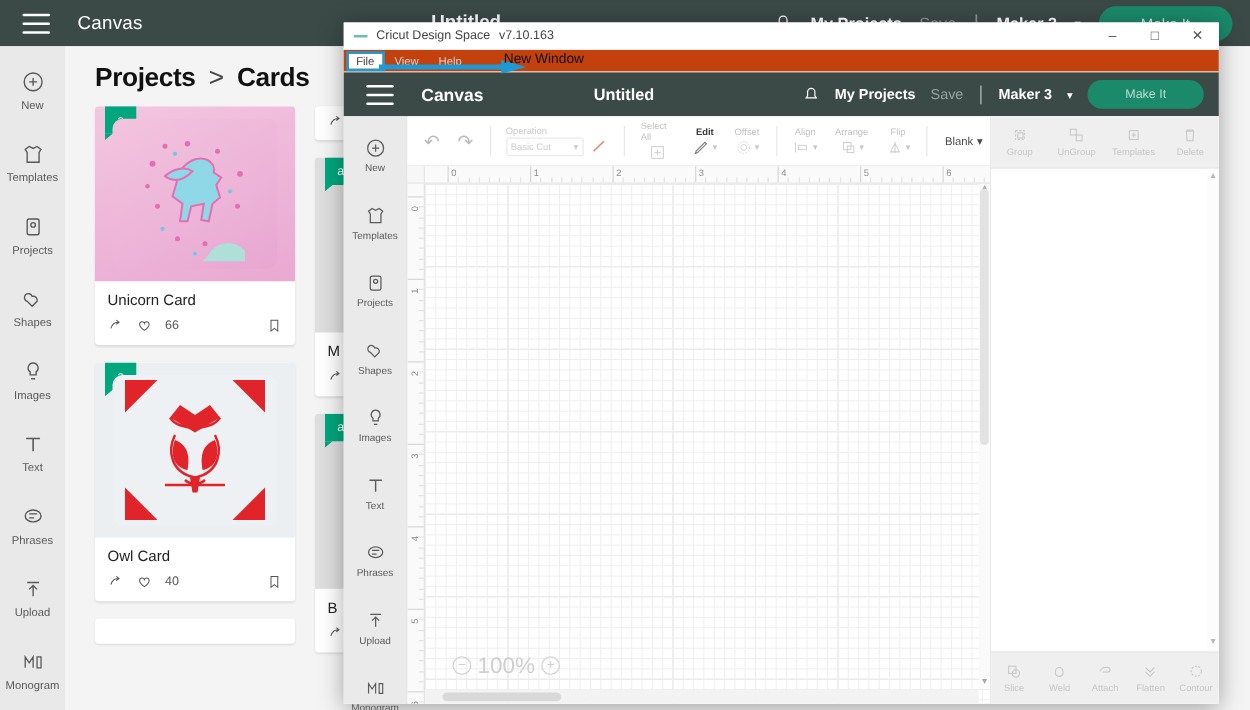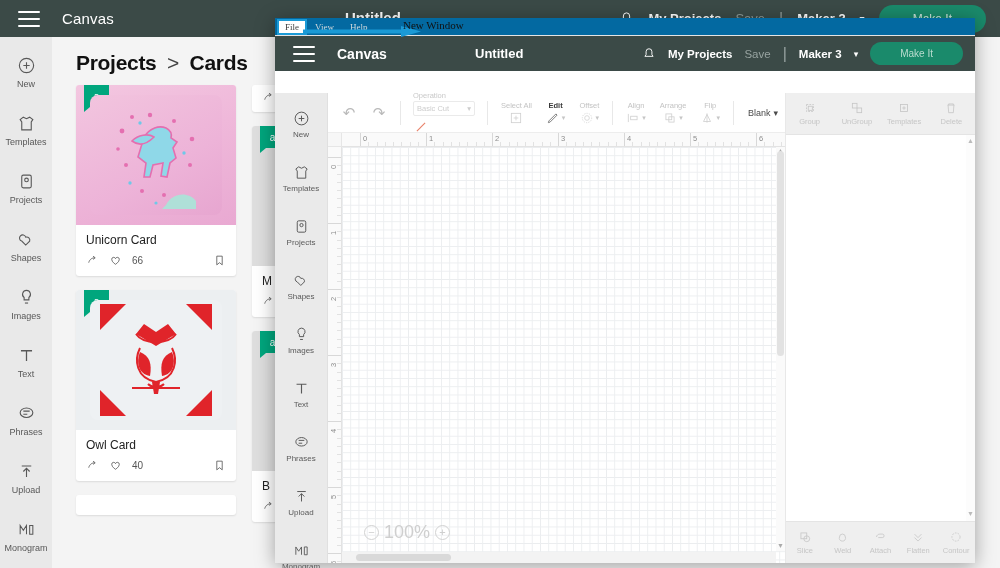--- a/index.html
+++ b/index.html
@@ -65,22 +65,22 @@
          background:#fff; box-shadow:0 3px 18px rgba(0,0,0,.35); }
   .win-title { height:22px; background:#fff; display:flex; align-items:center;
                border-bottom:1px solid #ececec; }
   .win-dash { width:11px; height:2px; background:#6cc0a8; margin-left:8px; }
   .win-title-txt { font-size:10px; color:#444; margin-left:7px; }
   .win-ver { font-size:10px; color:#444; margin-left:7px; }
   .win-ctrls { margin-left:auto; display:flex; }
   .win-ctrl { width:34px; height:22px; display:flex; align-items:center;
               justify-content:center; color:#555; font-size:11px; }
 
-  .win-menu { height:18px; background:#0369a1; display:flex; align-items:center;
-              position:relative; border-bottom:1px solid #e4e4e4;font-family:Liberation Serif, serif; }
+  .win-menu { height:18px; background:#c2410c; display:flex; align-items:center;
+              position:relative; border-bottom:1px solid #e4e4e4; }
   .menu-item { font-size:9px; color:#3d3d3d; padding:1px 6px; margin-left:4px; }
   .menu-item.hl { outline:2px solid #1b9ad6; outline-offset:0; background:#fff;
                   position:relative; z-index:4; }
   .menu-faded { color:#cfd8dc; }
 
   
   .anno-arrow { position:absolute; left:28px; top:8px; width:120px; height:11px; z-index:5; }
   .anno-label { position:absolute; left:128px; top:1px; font-size:11px; color:#111; z-index:5;
                 white-space:nowrap; }
 
@@ -110,21 +110,21 @@
   .tb-div { width:1px; height:24px; background:#e8e8e8; margin:0 6px; }
   .tb-grp { display:flex; flex-direction:column; align-items:center; justify-content:center;
             padding:0 7px; gap:1px; }
   .tb-lbl { font-size:7.5px; color:#c3c3c3; }
   .tb-lbl.on { color:#3a3a3a; font-weight:bold; }
   .tb-ico { display:flex; align-items:center; gap:2px; color:#c9c9c9; }
   .tb-ico svg { width:14px; height:14px; }
   .tb-caret { font-size:7px; color:#c6c6c6; }
   .op-box { display:flex; flex-direction:column; padding:0 6px; }
   .op-lbl { font-size:7.5px; color:#c9c9c9; margin-bottom:1px; }
-  .op-row { display:flex; align-items:flex-start; gap:4px;flex-direction:column; }
+  .op-row { display:flex; align-items:flex-start; gap:4px; }
   .op-sel { width:62px; height:15px; border:1px solid #eaeaea; border-radius:2px;
             font-size:7.5px; color:#cdcdcd; display:flex; align-items:center;
             justify-content:space-between; padding:0 3px; }
   .op-pen { width:16px; height:14px; }
   .tb-more { margin-left:8px; font-size:9px; color:#4a4a4a; display:flex; align-items:center; gap:3px; }
 
   .w-rulerrow { display:flex; }
   .ruler-corner { width:14px; height:14px; background:#f7f7f7; border-right:1px solid #e6e6e6;
                   border-bottom:1px solid #e6e6e6; }
   .ruler-h { flex:1; height:14px; background:#fafafa; position:relative;
@@ -411,20 +411,30 @@
             </div>
           </div>
         </div>
       </div>
     </div>
   </div>
 </div>
 
 <div class="win">
 
+  <div class="win-title">
+    <div class="win-dash"></div>
+    <span class="win-title-txt">Cricut Design Space</span>
+    <span class="win-ver">v7.10.163</span>
+    <div class="win-ctrls">
+      <div class="win-ctrl">–</div>
+      <div class="win-ctrl">□</div>
+      <div class="win-ctrl">✕</div>
+    </div>
+  </div>
 
   <div class="win-menu">
     <div class="menu-item hl">File</div>
     <div class="menu-item menu-faded">View</div>
     <div class="menu-item menu-faded">Help</div>
     <svg class="anno-arrow" viewBox="0 0 120 11">
       <path d="M0 5.5h100" stroke="#1b9ad6" stroke-width="4"></path>
       <path d="M98 0l20 5.5-20 5.5z" fill="#1b9ad6"></path>
     </svg>
     <div class="anno-label">New Window</div>

